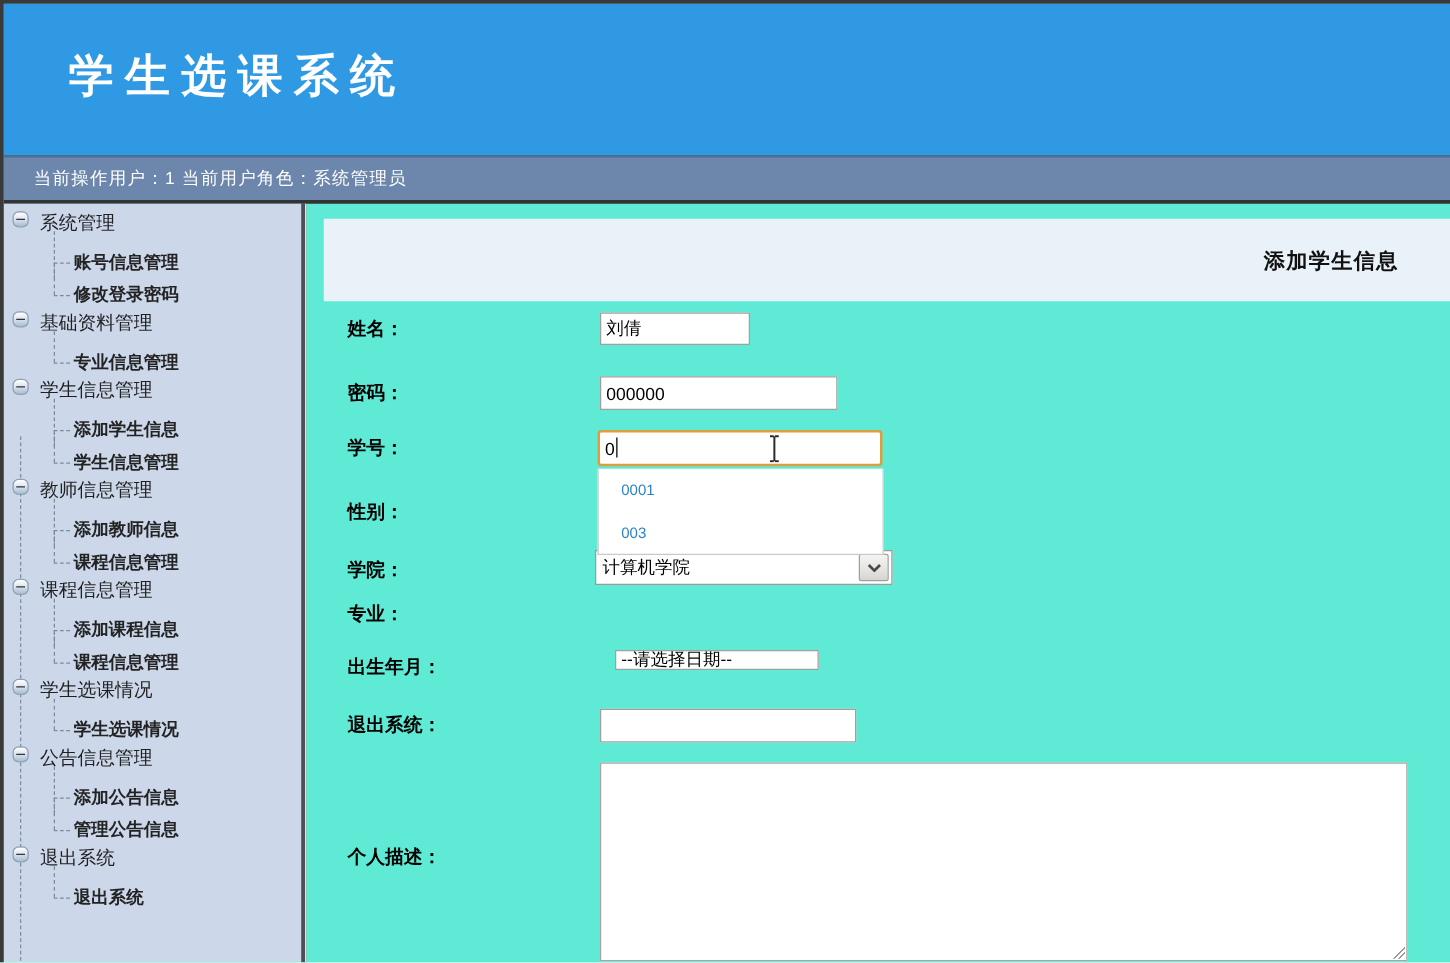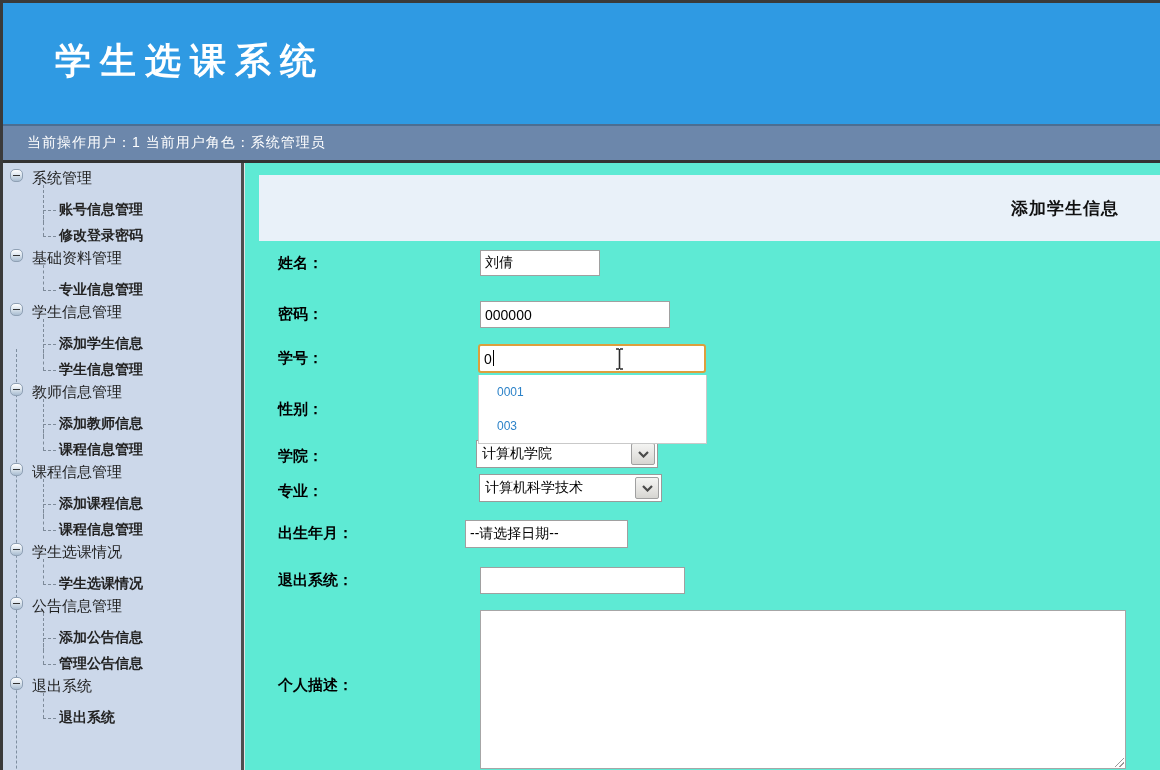--- a/index.html
+++ b/index.html
@@ -237,41 +237,33 @@
       <path d="M3 1 H6 M7 1 H10 M6.5 1 V21 M3 21 H6 M7 21 H10" stroke="#2b2b2b" stroke-width="1.6" fill="none"></path>
     </svg>
     <ul class="suggest" style="left:233px;top:212px;width:229px;" id="suggest">
         <li>0001</li>
         <li>003</li>
       </ul>
 
     <div class="flabel" style="top:236px;height:20px;">性别：</div>
 
     <div class="flabel" style="top:283px;height:20px;">学院：</div>
-    <div class="selectbox" style="left:231px;top:277px;width:182px;height:28px;justify-content:space-between;">
+    <div class="selectbox" style="left:231px;top:277px;width:238px;height:28px;justify-content:space-between;">
       <span class="sval">计算机学院</span>
       <span class="sbtn">
         <svg width="11" height="7" viewBox="0 0 11 7">
           <polyline points="1,1 5.5,5.5 10,1" fill="none" stroke="#4a4a4a" stroke-width="2.2"></polyline>
         </svg>
       </span>
     </div>
 
     <div class="flabel" style="top:318px;height:20px;">专业：</div>
-    <div class="selectbox" style="left:234px;top:311px;width:183px;height:28px;">
-      <span class="sval">计算机科学技术</span>
-      <span class="sbtn">
-        <svg width="11" height="7" viewBox="0 0 11 7">
-          <polyline points="1,1 5.5,5.5 10,1" fill="none" stroke="#4a4a4a" stroke-width="2.2"></polyline>
-        </svg>
-      </span>
-    </div>
 
     <div class="flabel" style="top:357px;height:27px;">出生年月：</div>
-    <input class="tinput" style="left: 220px; top: 357px; width: 163px; height: 28px;" type="text" value="--请选择日期--">
+    <input class="tinput" style="left: 247px; top: 357px; width: 163px; height: 16px;" type="text" value="--请选择日期--">
 
     <div class="flabel" style="top:404px;height:27px;">退出系统：</div>
     <input class="tinput" style="left: 235px; top: 404px; width: 205px; height: 27px;" type="text" value="">
 
     <div class="flabel" style="top:512px;height:20px;">个人描述：</div>
     <div class="tarea-wrap" style="left:235px;top:447px;width:646px;height:159px;">
       <textarea class="tarea" style=""></textarea>
       <div class="grip"></div>
     </div>
 

